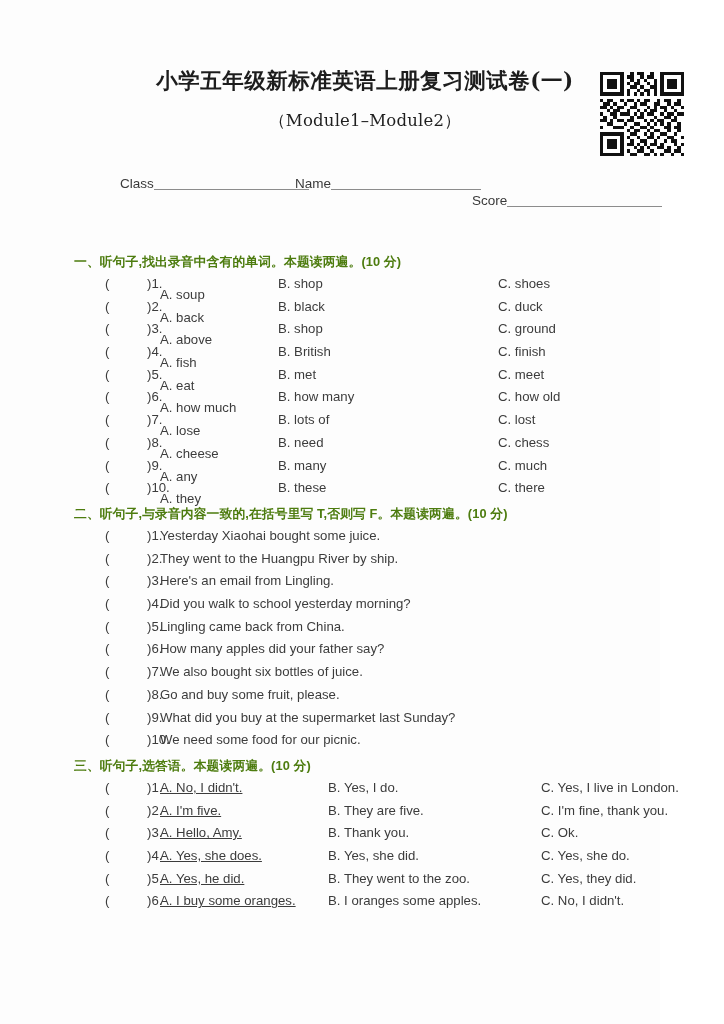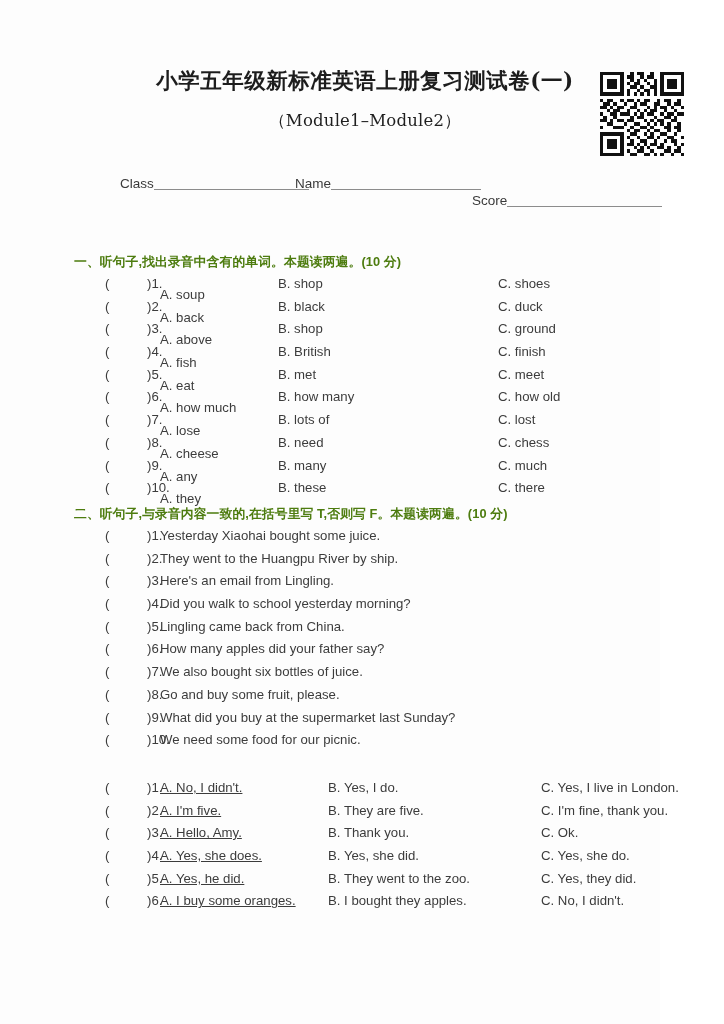--- a/index.html
+++ b/index.html
@@ -497,20 +497,21 @@
         <span class="paren-close-num">)9.</span>
         <span class="opt opt-a">What did you buy at the supermarket last Sunday?</span>
       </div>
       <div class="qrow">
         <span class="paren-open">(</span>
         <span class="paren-close-num">)10.</span>
         <span class="opt opt-a">We need some food for our picnic.</span>
       </div>
     </div>
 
+  <div class="sec-heading" id="sec3-heading">三、听句子,选答语。本题读两遍。(10 分)</div>
   <div class="qgroup s3" id="sec3-list">
       <div class="qrow">
         <span class="paren-open">(</span>
         <span class="paren-close-num">)1.</span>
         <span class="opt opt-a">A. No, I didn't.</span>
         <span class="opt opt-b">B.  Yes, I do.</span>
         <span class="opt opt-c">C. Yes, I live in London.</span>
       </div>
       <div class="qrow">
         <span class="paren-open">(</span>
@@ -537,19 +538,19 @@
         <span class="paren-open">(</span>
         <span class="paren-close-num">)5.</span>
         <span class="opt opt-a">A. Yes, he did.</span>
         <span class="opt opt-b">B. They went to the zoo.</span>
         <span class="opt opt-c">C. Yes, they did.</span>
       </div>
       <div class="qrow">
         <span class="paren-open">(</span>
         <span class="paren-close-num">)6.</span>
         <span class="opt opt-a">A. I buy some oranges.</span>
-        <span class="opt opt-b">B. I bought they apples.</span>
+        <span class="opt opt-b">B. I oranges some apples.</span>
         <span class="opt opt-c">C. No, I didn't.</span>
       </div>
     </div>
 
 
 </div>
 
 </body></html>

